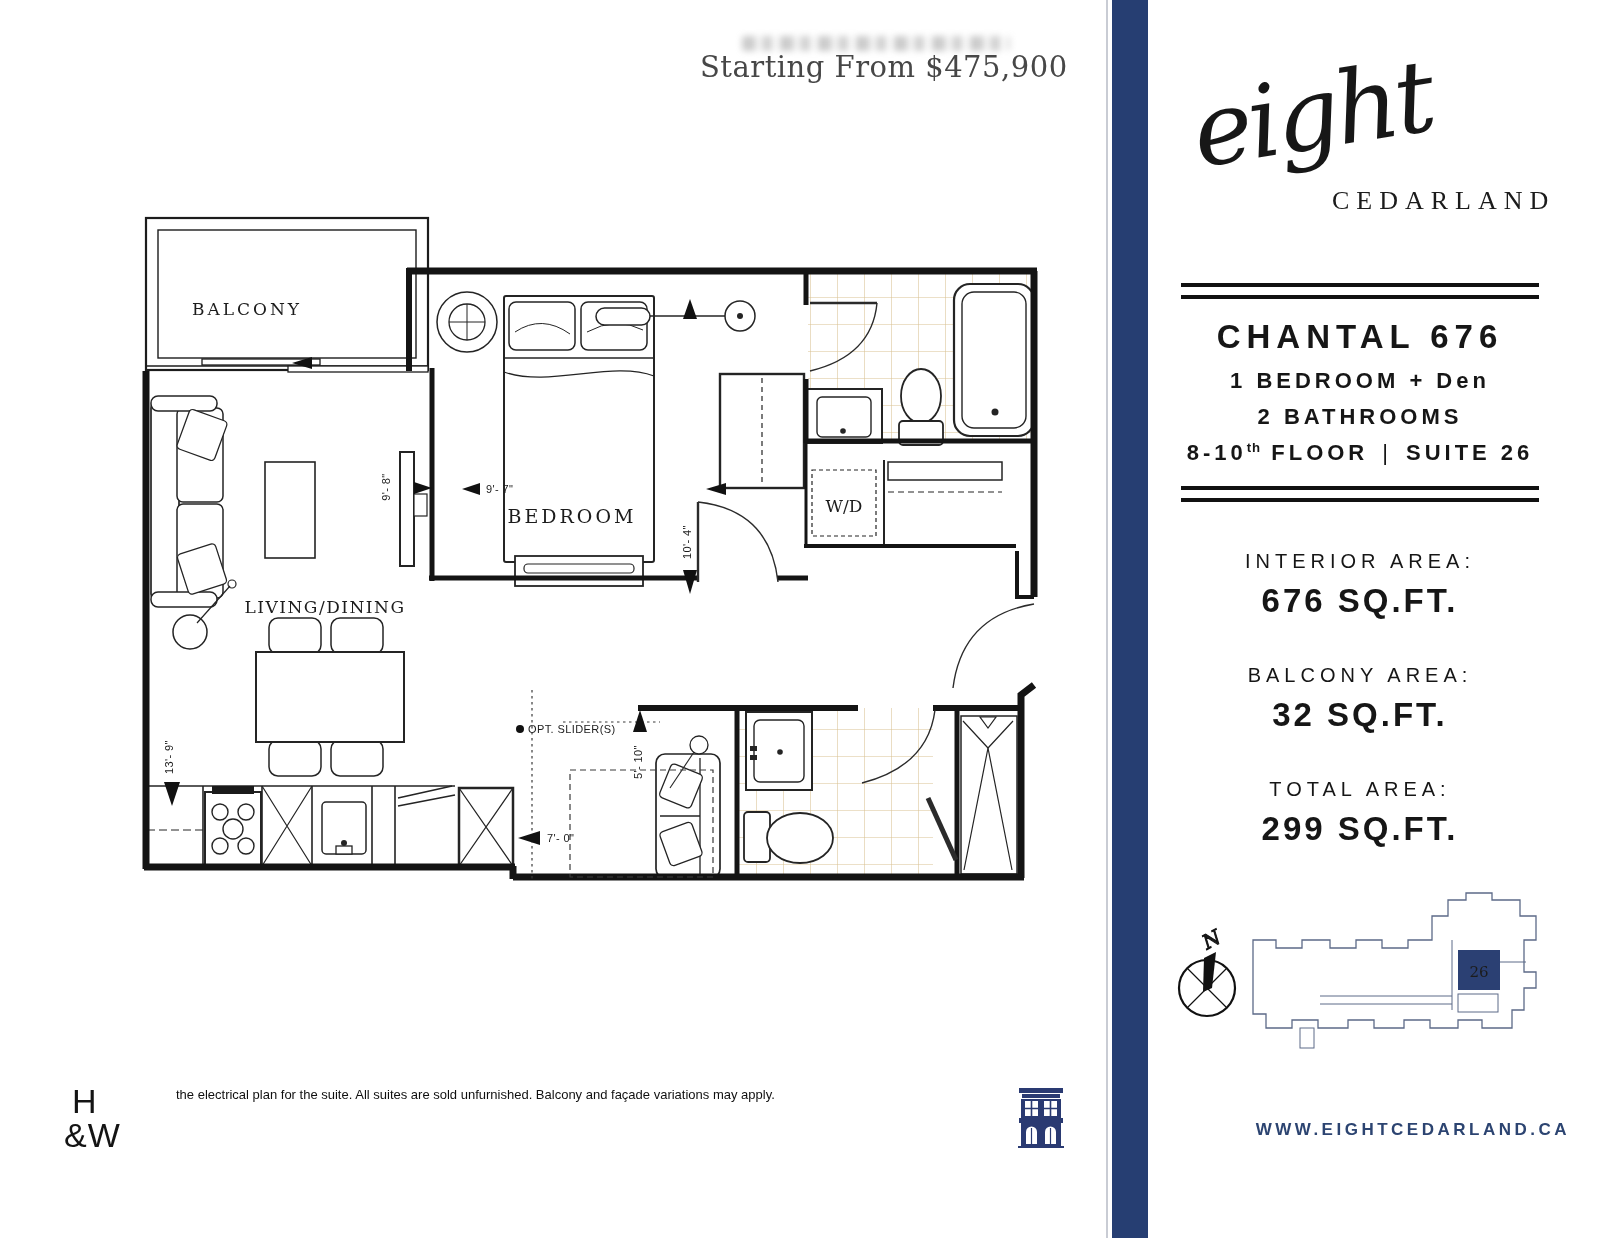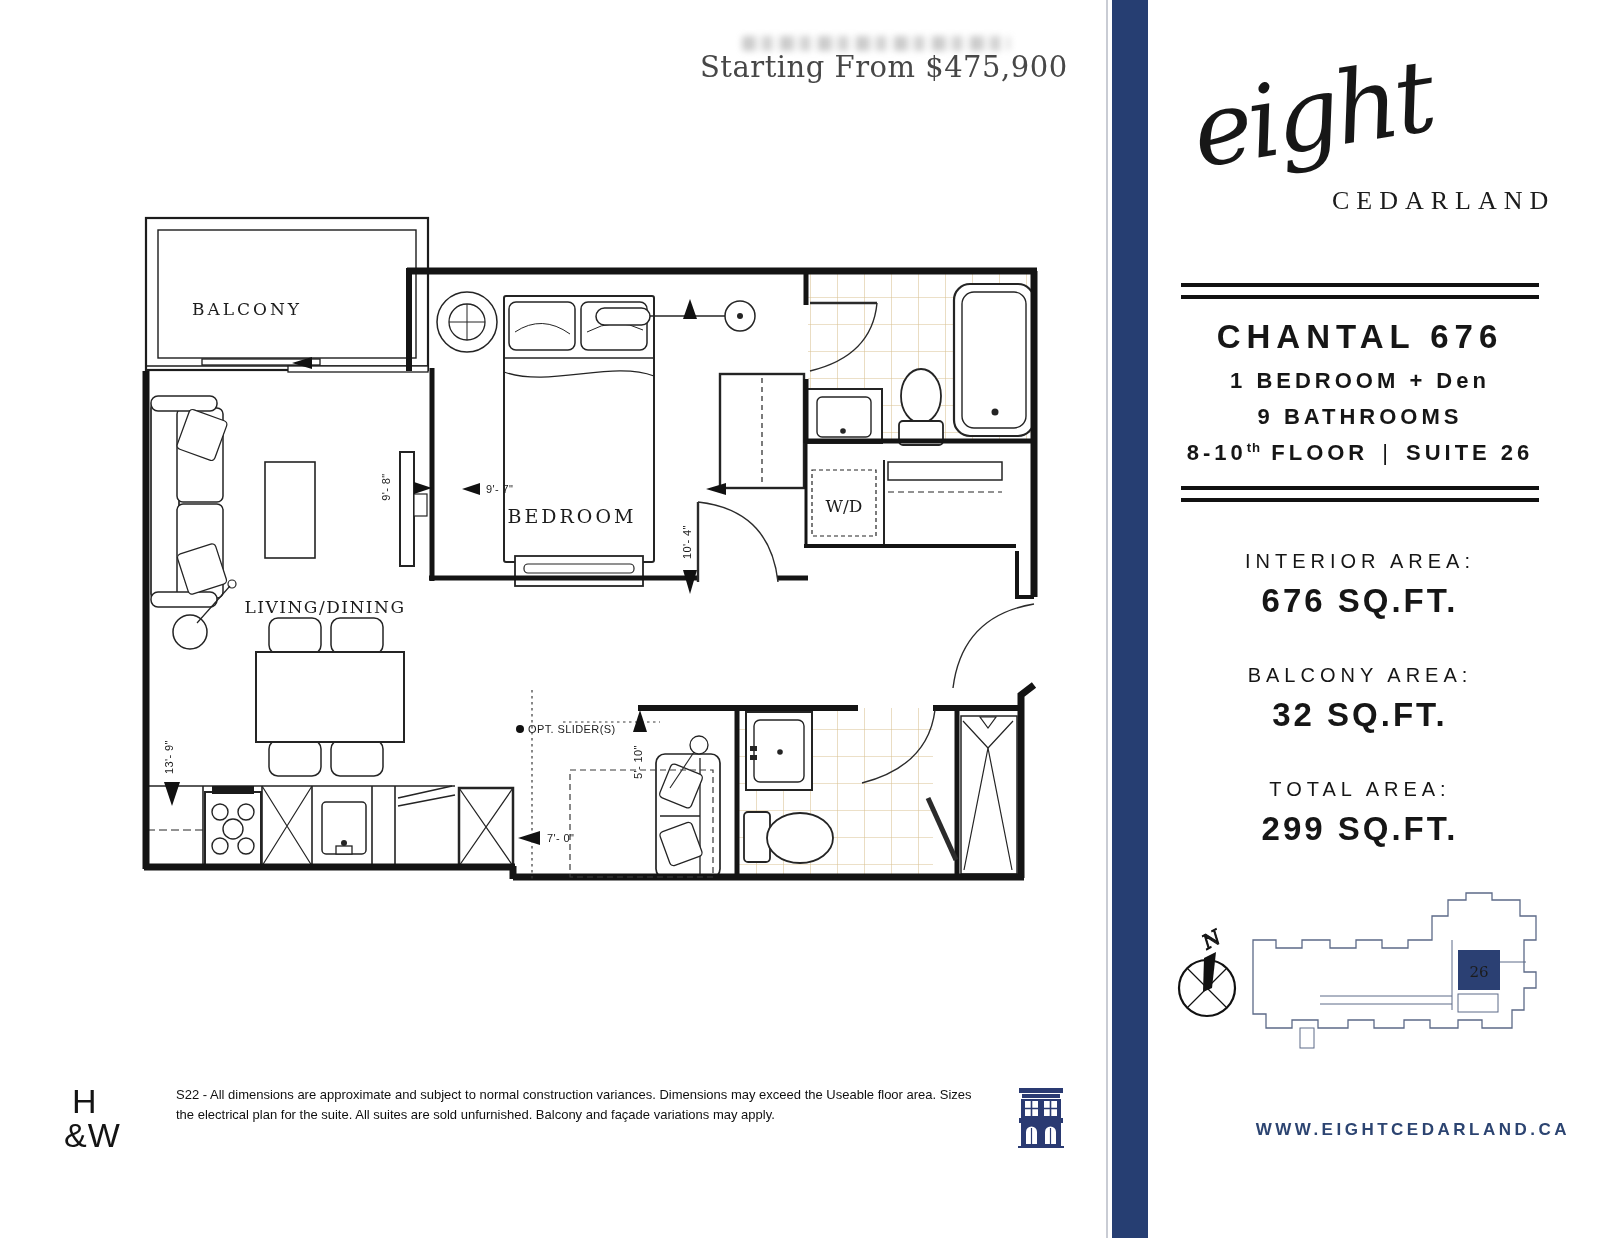--- a/index.html
+++ b/index.html
@@ -281,21 +281,21 @@
 
   <div class="logo-script">eight</div>
   <div class="logo-caps">CEDARLAND</div>
 
   <div class="info">
     <div class="rule" style="top:283px"></div>
     <div class="rule" style="top:295px"></div>
 
     <div class="unit-name">CHANTAL 676</div>
     <div class="unit-line" style="top:368px">1 BEDROOM + Den</div>
-    <div class="unit-line" style="top:404px">9 BATHROOMS</div>
+    <div class="unit-line" style="top:404px">2 BATHROOMS</div>
     <div class="unit-line" style="top:440px"><span>8-10</span><sup>th</sup><span> FLOOR</span><span class="pipe">|</span><span>SUITE 26</span></div>
 
     <div class="rule" style="top:486px"></div>
     <div class="rule" style="top:498px"></div>
 
     <div class="area-label" style="top:550px">INTERIOR AREA:</div>
     <div class="area-value" style="top:582px">676 SQ.FT.</div>
     <div class="area-label" style="top:664px">BALCONY AREA:</div>
     <div class="area-value" style="top:696px">32 SQ.FT.</div>
     <div class="area-label" style="top:778px">TOTAL AREA:</div>
@@ -322,21 +322,20 @@
     </g>
   </svg>
 
   <div class="website">WWW.EIGHTCEDARLAND.CA</div>
 
   <div class="hw">
     <div>H</div>
     <div class="l2">&amp;W</div>
   </div>
   <div class="disclaimer">
-    <div>S22 - All dimensions are approximate and subject to normal construction variances. Dimensions may exceed the Useable floor area. Sizes</div>
     <div>the electrical plan for the suite. All suites are sold unfurnished. Balcony and façade variations may apply.</div>
   </div>
 
   <svg style="position:absolute;left:1018px;top:1086px" width="46" height="62" viewBox="0 0 46 62">
     <g fill="#2a3a72">
       <rect x="1" y="2" width="44" height="5"></rect>
       <rect x="4" y="8" width="38" height="4"></rect>
       <rect x="3" y="13" width="40" height="19"></rect>
       <rect x="1" y="32" width="44" height="5"></rect>
       <rect x="3" y="37" width="40" height="23"></rect>

